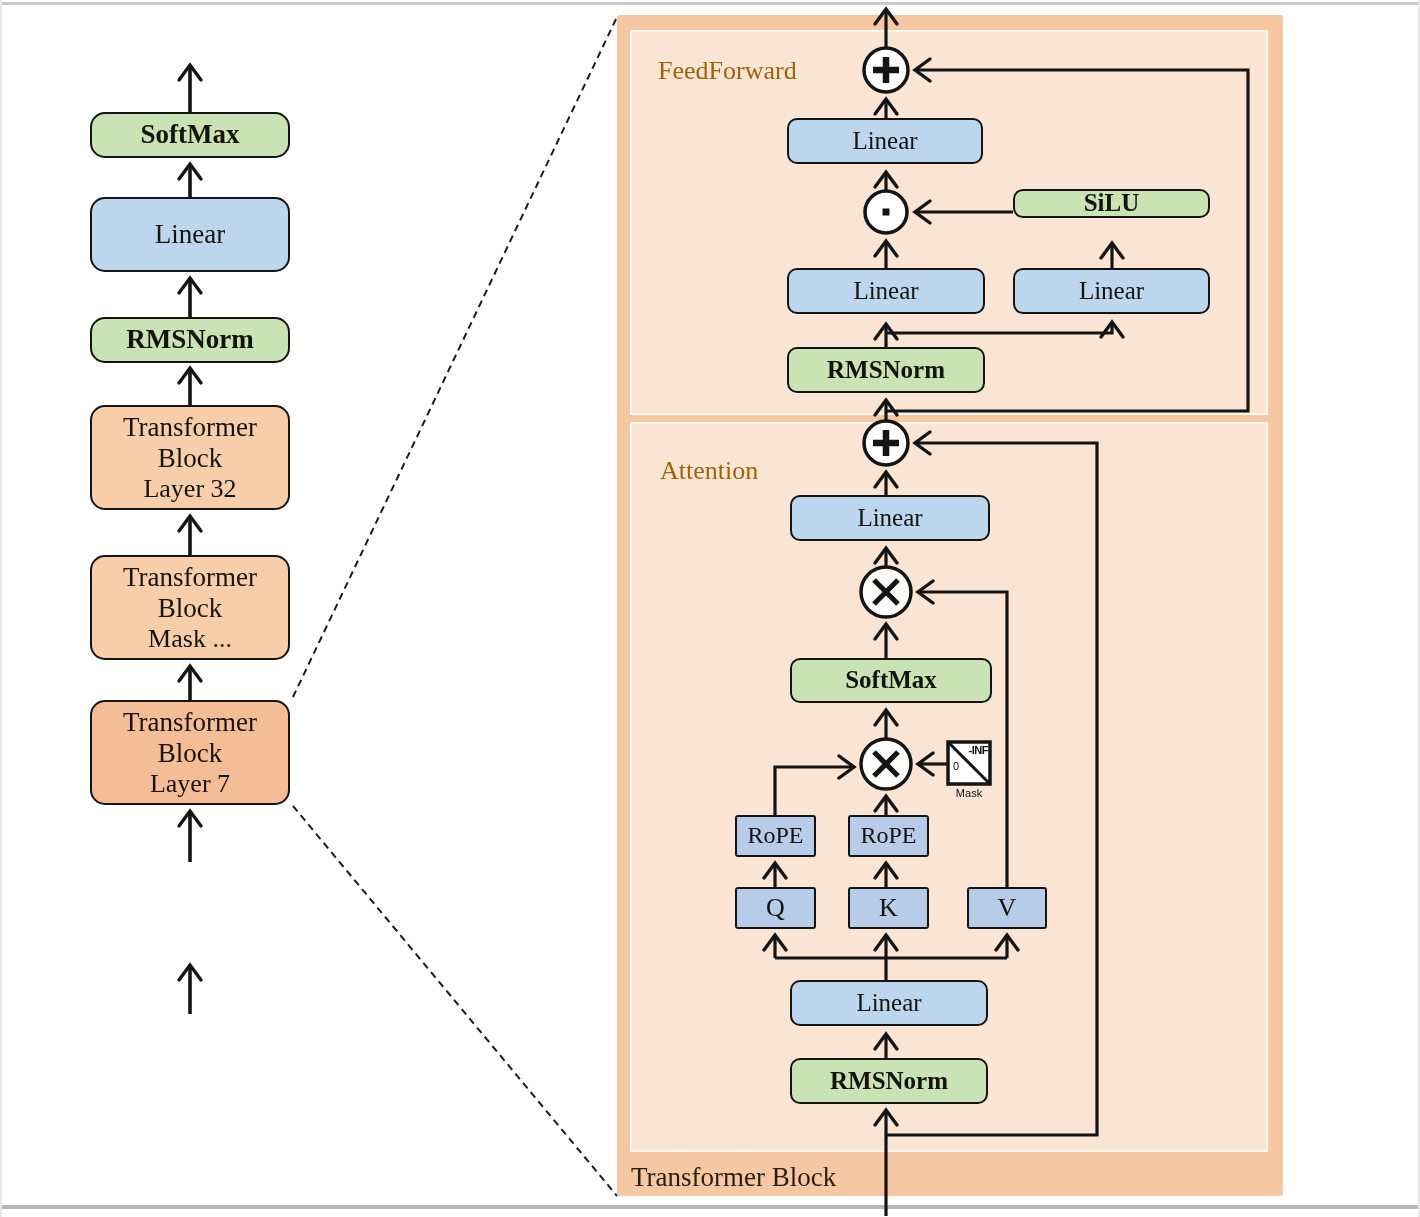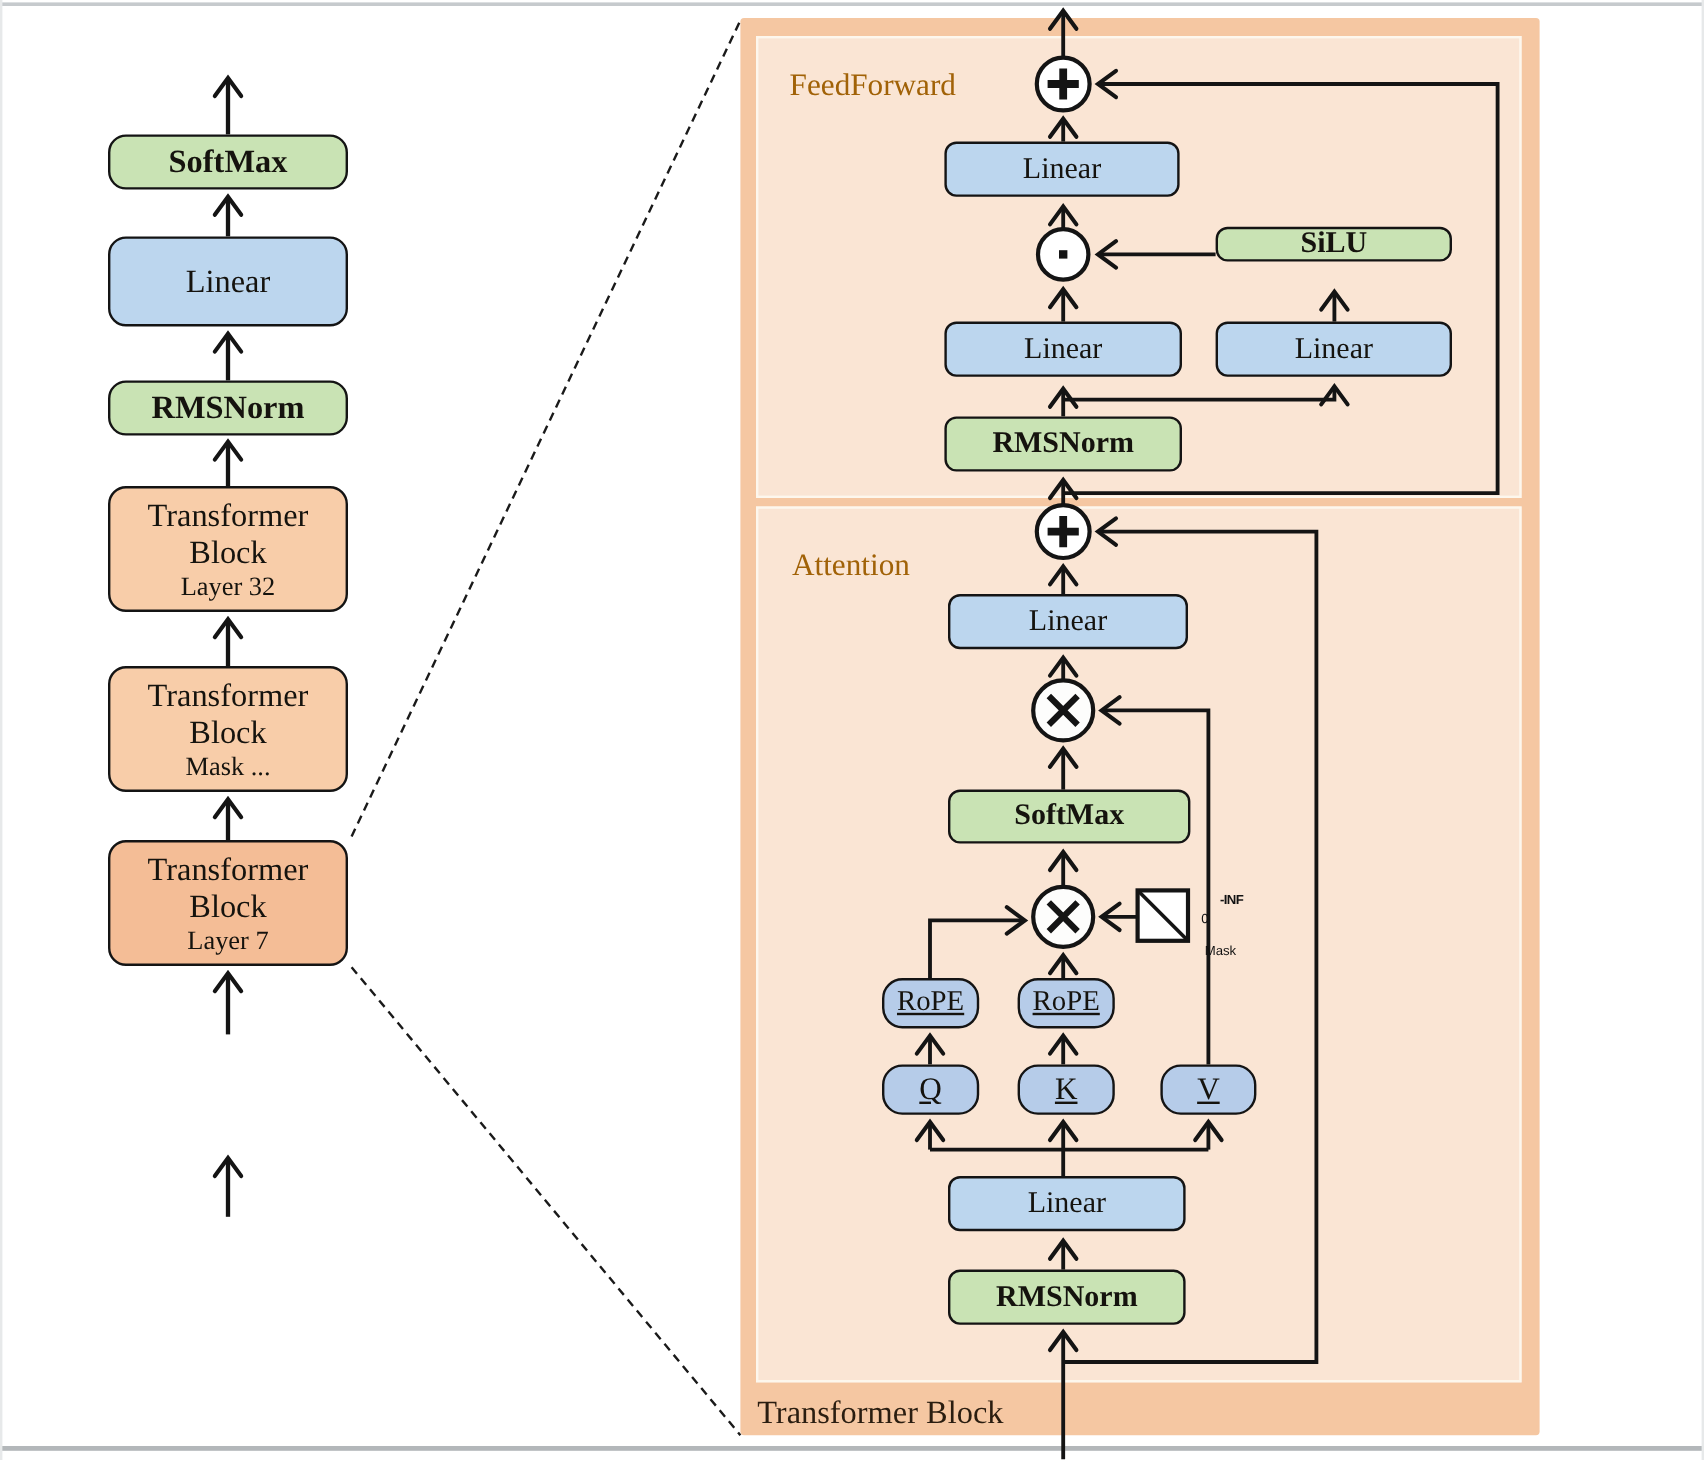--- a/index.html
+++ b/index.html
@@ -21,27 +21,27 @@
   .box{position:absolute;box-sizing:border-box;border:2.5px solid #141414;
        display:flex;flex-direction:column;align-items:center;justify-content:center;
        text-align:center;line-height:1.15;}
   .green{background:#c9e3b4;font-weight:bold;}
   .blue{background:#bcd6ee;}
   .blue-sm{background:#b6cce9;}
   .orange{background:#f8cda9;}
   .orange-dark{background:#f4bd96;}
   .lcol{left:90px;width:200px;border-radius:15px;font-size:27px;}
   .rbox{border-radius:10px;font-size:25px;}
-  .sbox{border-radius:17px;font-size:24px;text-decoration:underline;}
-  .sublabel{font-size:22px;margin-top:1px;line-height:1.1;}
+  .sbox{border-radius:3px;font-size:24px;}
+  .sublabel{font-size:26px;margin-top:1px;line-height:1.1;}
 
   .sec-label{position:absolute;font-size:26px;color:#a16207;}
   .panel-title{position:absolute;left:631px;top:1162px;font-size:27px;color:#2a1d10;}
 
-  .mask-text{position:absolute;font-family:"Liberation Sans","DejaVu Sans",sans-serif;color:#111;margin-left:48px;}
+  .mask-text{position:absolute;font-family:"Liberation Sans","DejaVu Sans",sans-serif;color:#111;}
   .mask-neg{left:950px;top:744px;width:38px;font-size:11px;font-weight:bold;text-align:right;letter-spacing:-0.5px;}
   .mask-zero{left:953px;top:760px;font-size:11px;}
   .mask-cap{left:946px;top:787px;width:46px;text-align:center;font-size:11px;}
 </style>
 </head>
 <body>
 
 <div class="stage">
 
   <div class="frame-top"></div>

